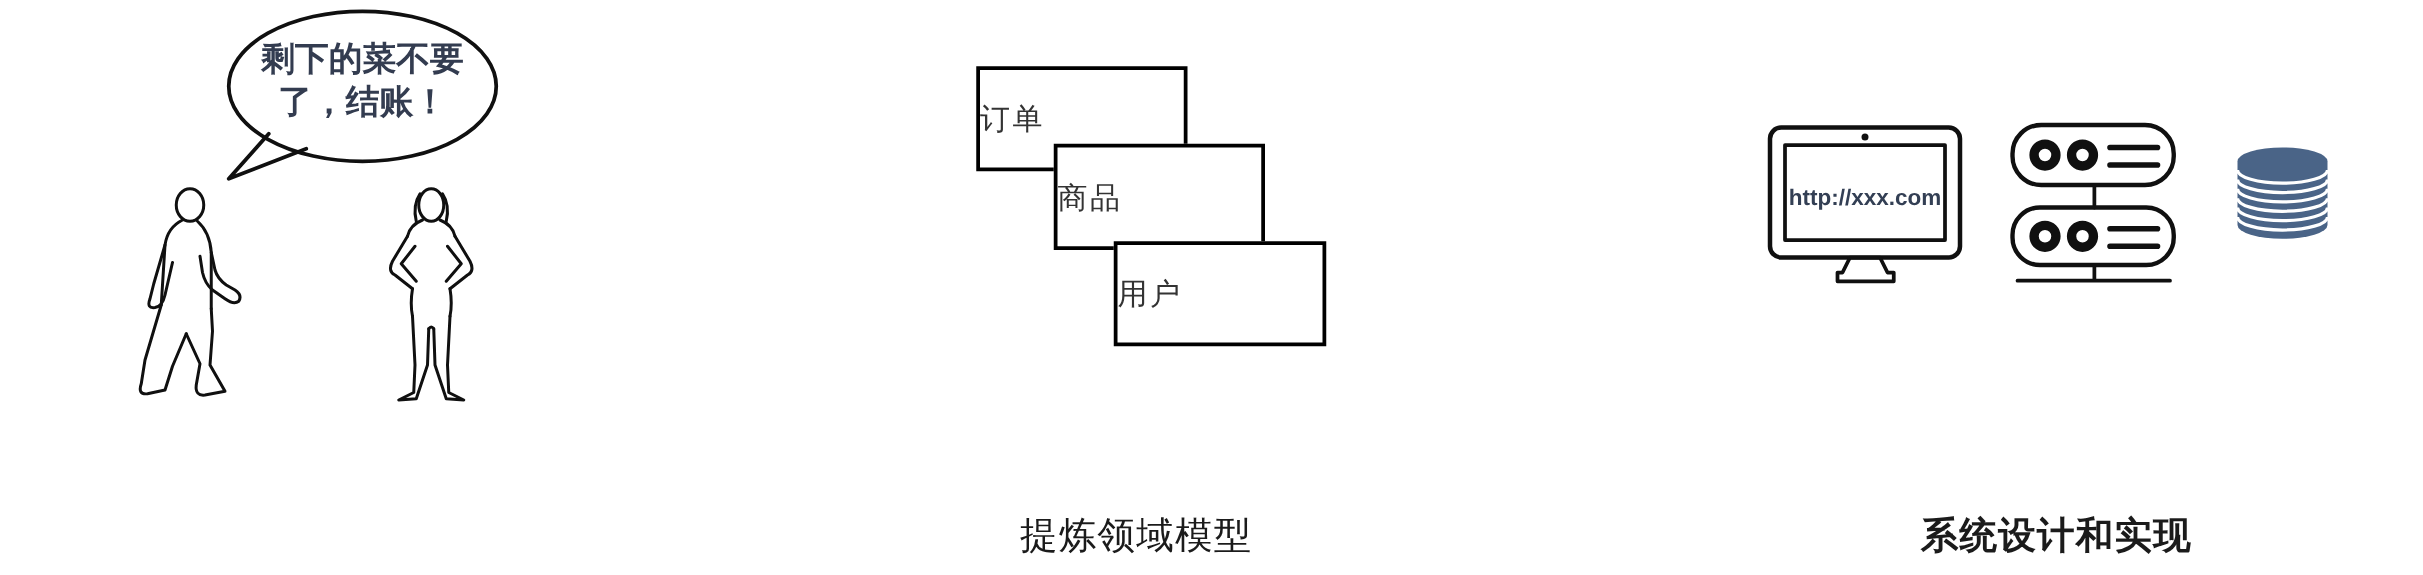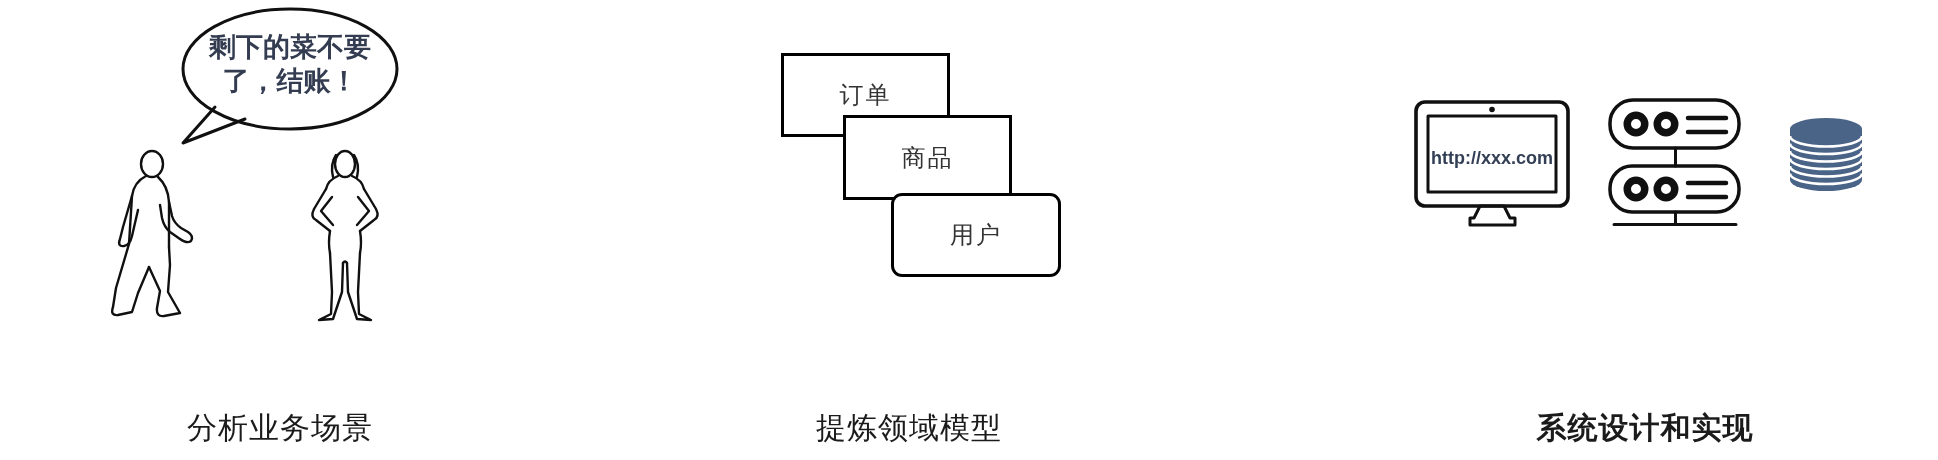--- a/index.html
+++ b/index.html
@@ -7,21 +7,21 @@
     position:relative;width:1938px;height:460px;background:#ffffff;overflow:hidden;
     font-family:"Liberation Sans","DejaVu Sans",sans-serif;
   }
   .abs{position:absolute;}
   .caption{
     position:absolute;top:408px;transform:translateX(-50%);
     font-size:30px;color:#1b1b1b;letter-spacing:1px;white-space:nowrap;
   }
   .card{
     position:absolute;background:#ffffff;border:3px solid #000000;
-    box-sizing:content-box;display:flex;align-items:center;justify-content:center;
+    box-sizing:content-box;display:flex;align-items:center;
     font-size:24px;color:#333333;letter-spacing:2px;
   }
   svg text{font-family:"Liberation Sans","DejaVu Sans",sans-serif;}
   .ink{stroke:#101010;fill:none;stroke-linecap:round;stroke-linejoin:round;}
 </style>
 </head>
 <body>
 
 <div id="canvas">
 
@@ -57,31 +57,30 @@
         <path d="M 57 39 L 69 59 Q 73 67 67 70 L 53 81"></path>
         <path d="M 51 47 L 62 61 L 50 75"></path>
         <path d="M 23 81 Q 21 93 23 103"></path>
         <path d="M 53 81 Q 55 93 53 103"></path>
         <path d="M 23 103 L 25 142 L 24 164 L 12 170 L 26 169 L 35 142 L 36 113"></path>
         <path d="M 53 103 L 51 142 L 52 164 L 64 170 L 50 169 L 41 142 L 40 113"></path>
         <path d="M 36 113 Q 38 110 40 113"></path>
       </g>
     </svg>
 
-    <div class="caption" style="left:280px;">分析业务场景</div>
   </div>
 
   <div class="abs" style="left:700px;top:0;width:440px;height:460px;">
     <div class="card" style="left:81px;top:53px;width:163px;height:78px;z-index:1;">
       <span>订单</span>
     </div>
     <div class="card" style="left:143px;top:115px;width:163px;height:79px;z-index:2;">
       <span>商品</span>
     </div>
-    <div class="card" style="left:191px;top:193px;width:164px;height:78px;z-index:3;border-radius:11px;">
+    <div class="card" style="left:191px;top:193px;width:164px;height:78px;z-index:3;">
       <span>用户</span>
     </div>
     <div class="caption" style="left:209px;">提炼领域模型</div>
   </div>
 
   <div class="abs" style="left:1384px;top:0;width:598px;height:460px;font-weight:bold;">
 
     <svg class="abs" style="left:28px;top:98px;" width="162" height="134" viewBox="0 0 162 134">
       <rect x="4" y="4" width="152" height="104" rx="9" fill="#ffffff" class="ink" stroke-width="3.6"></rect>
       <circle cx="80" cy="11.5" r="2.8" fill="#101010"></circle>

